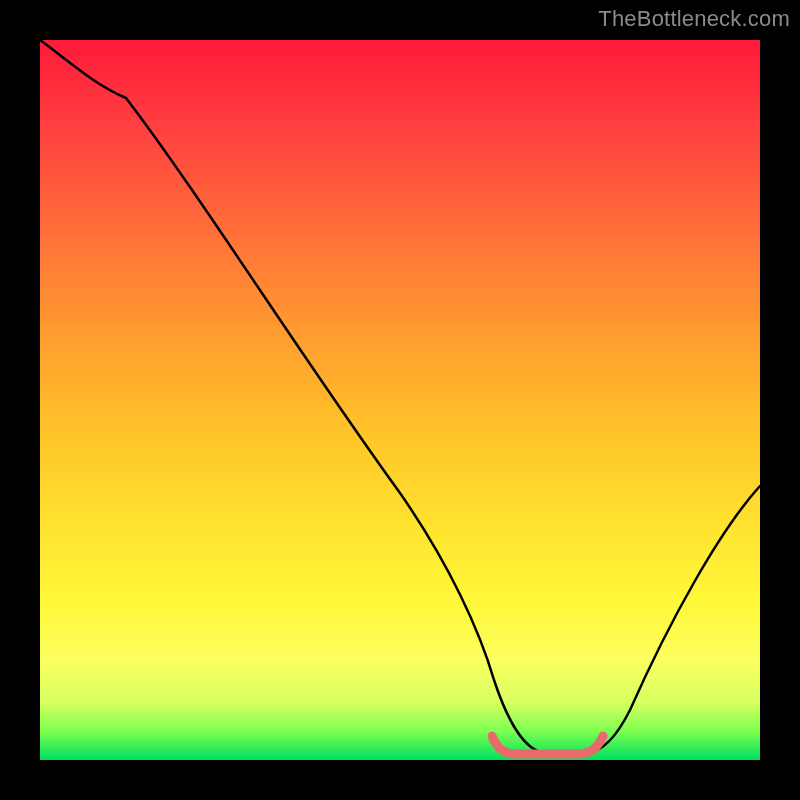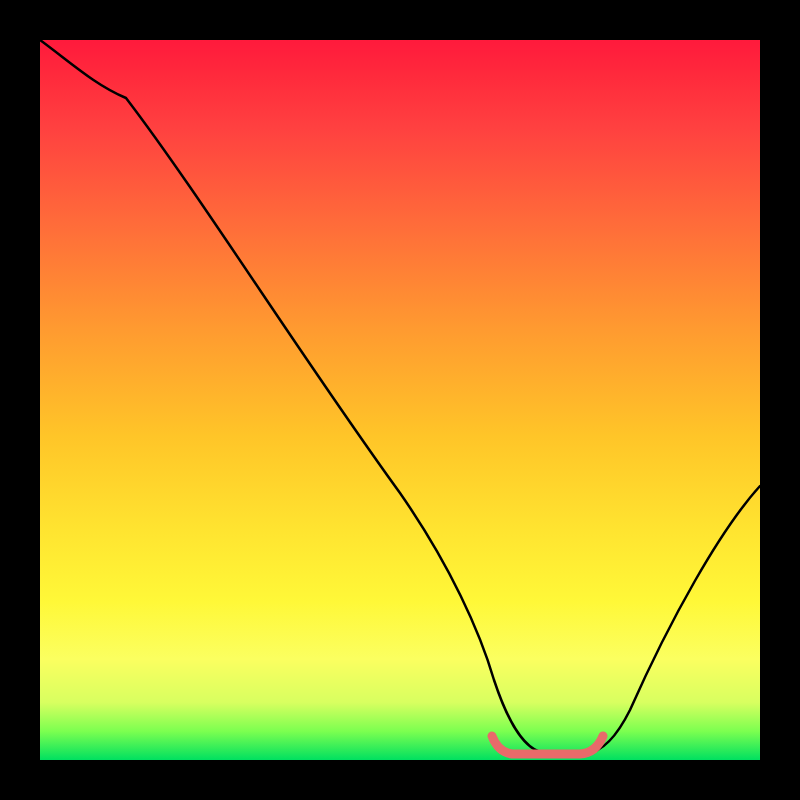--- a/index.html
+++ b/index.html
@@ -54,20 +54,21 @@
     right: 10px;
     color: #8a8a8a;
     font-size: 22px;
     letter-spacing: 0.2px;
   }
 </style>
 </head>
 <body>
 
 <div class="frame">
+  <div class="watermark">TheBottleneck.com</div>
   <div class="plot">
     <svg class="curve" viewBox="0 0 720 720" preserveAspectRatio="none">
 
       <path d="M 0 0
                C 30 22, 55 45, 86 58
                C 160 155, 260 315, 360 453
                C 410 525, 440 592, 454 640
                C 470 688, 486 710, 504 713
                L 547 713
                C 560 712, 575 700, 590 670

